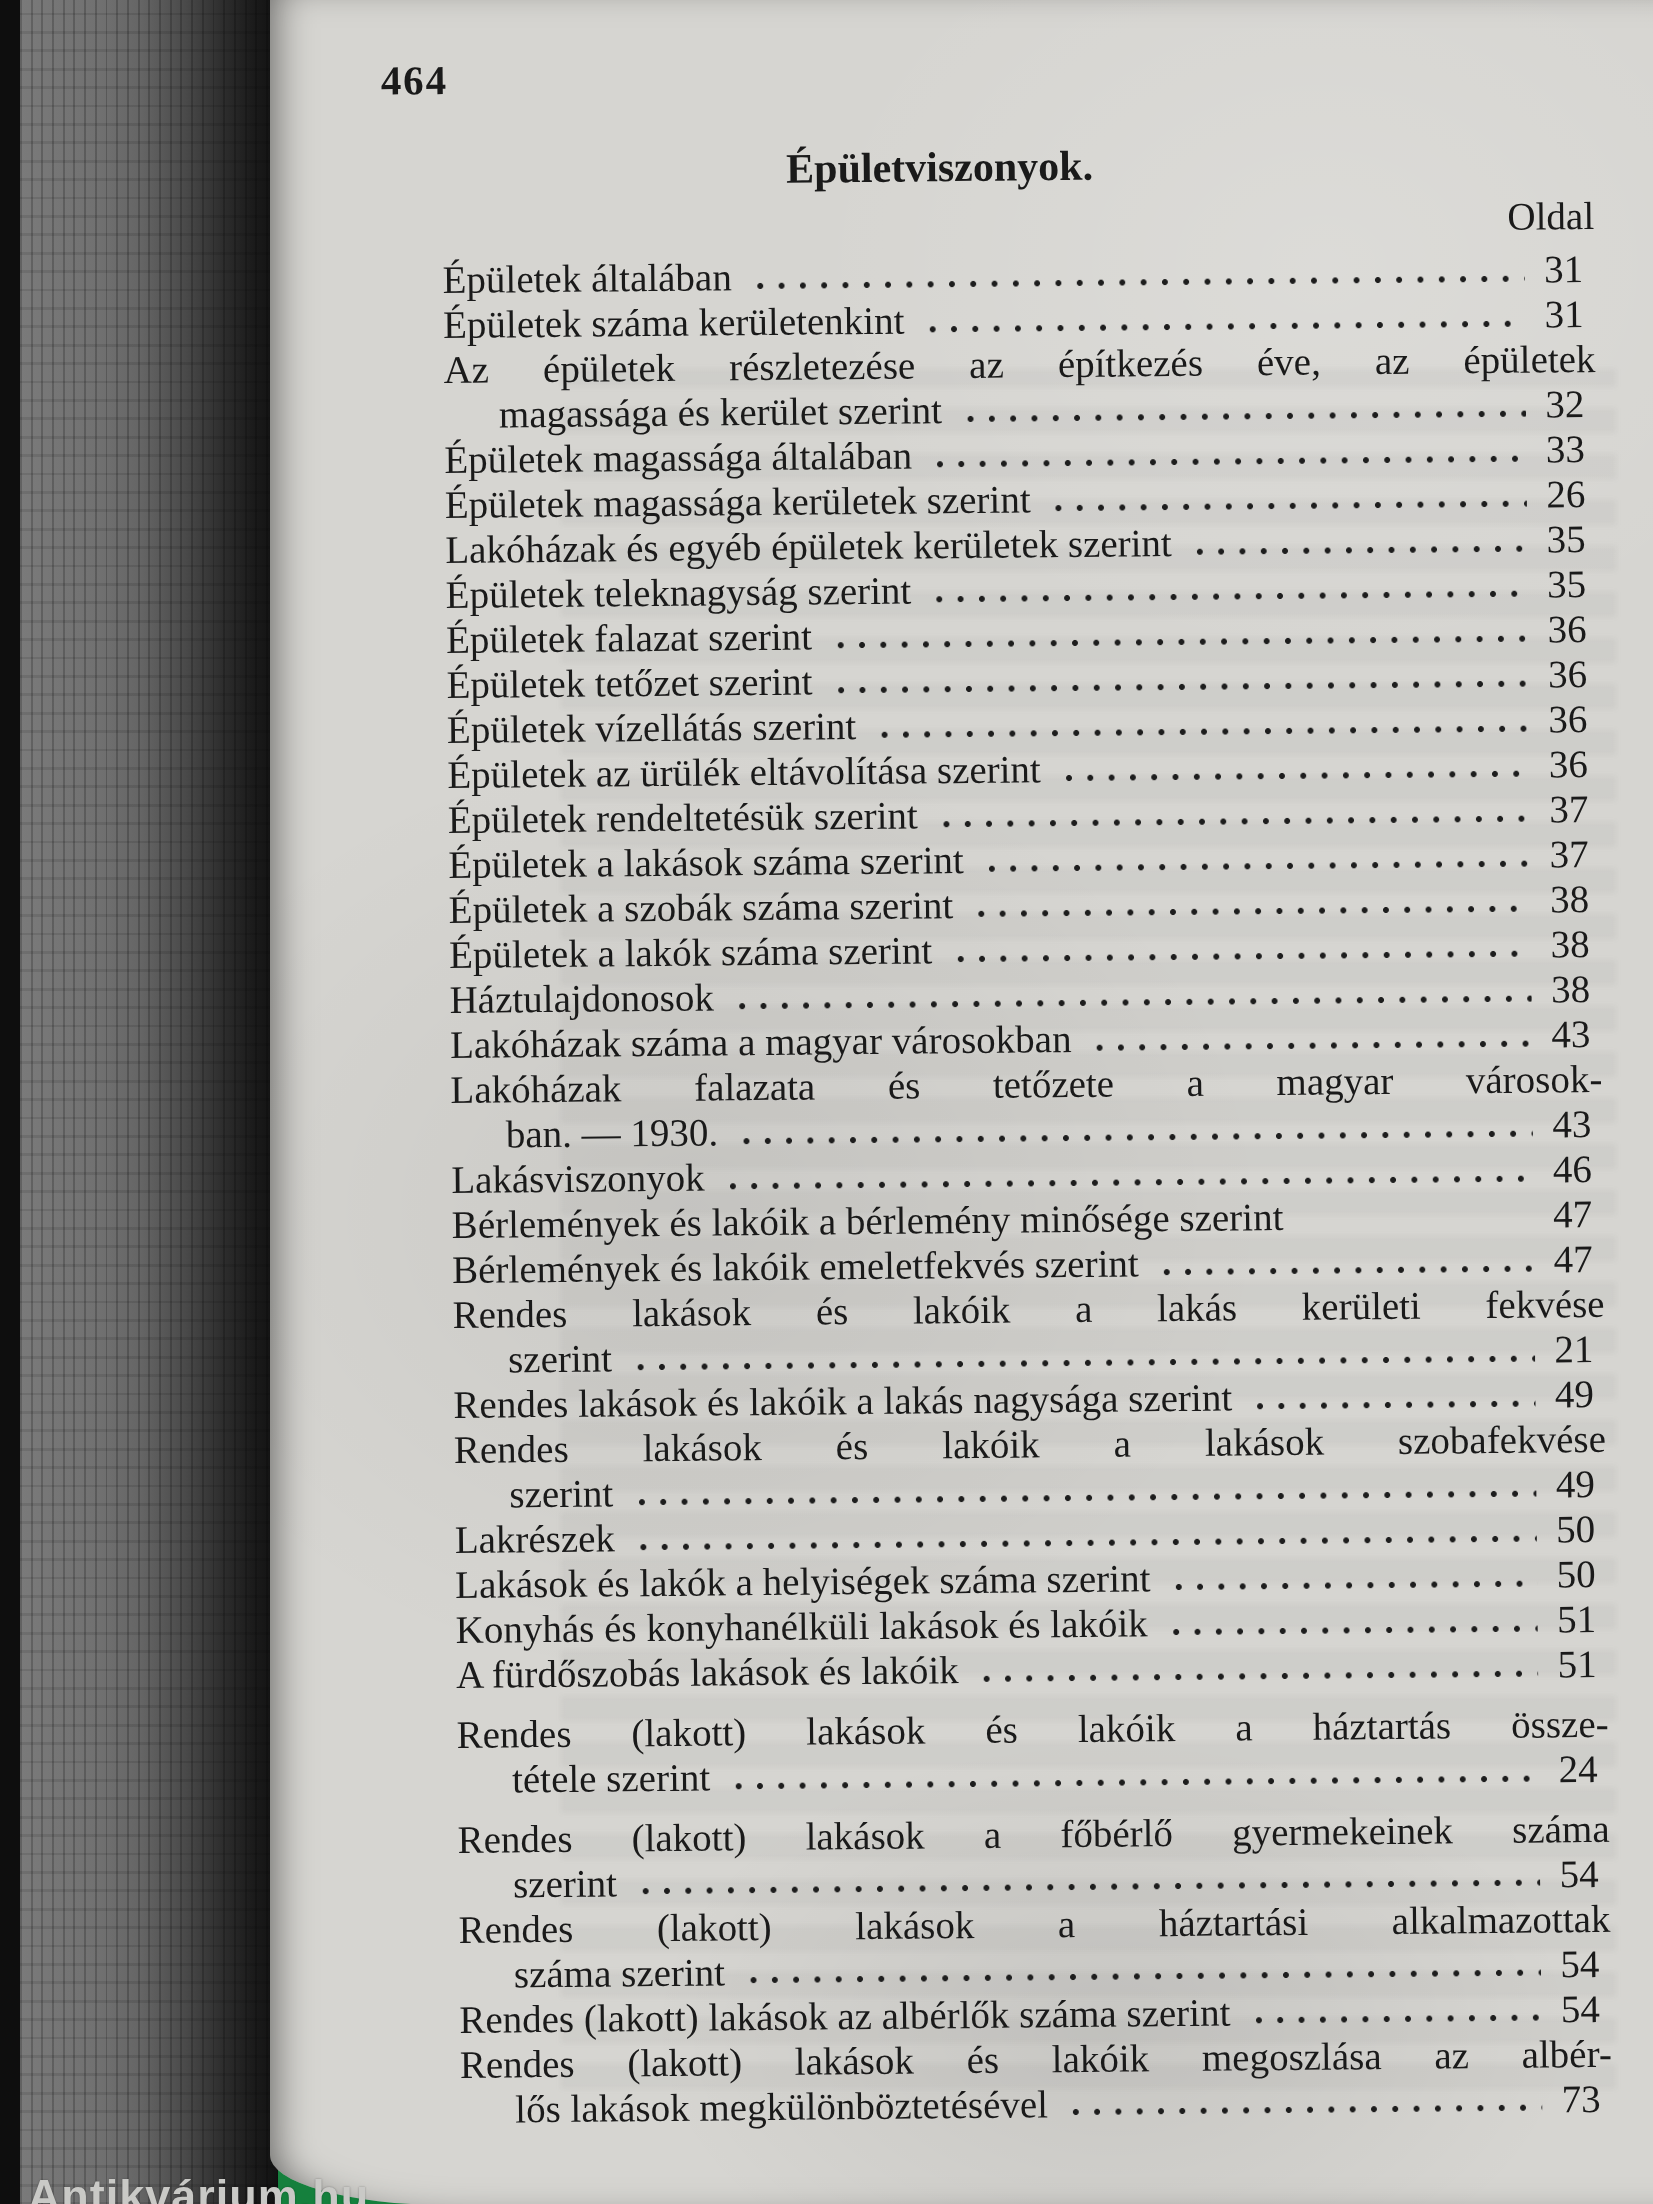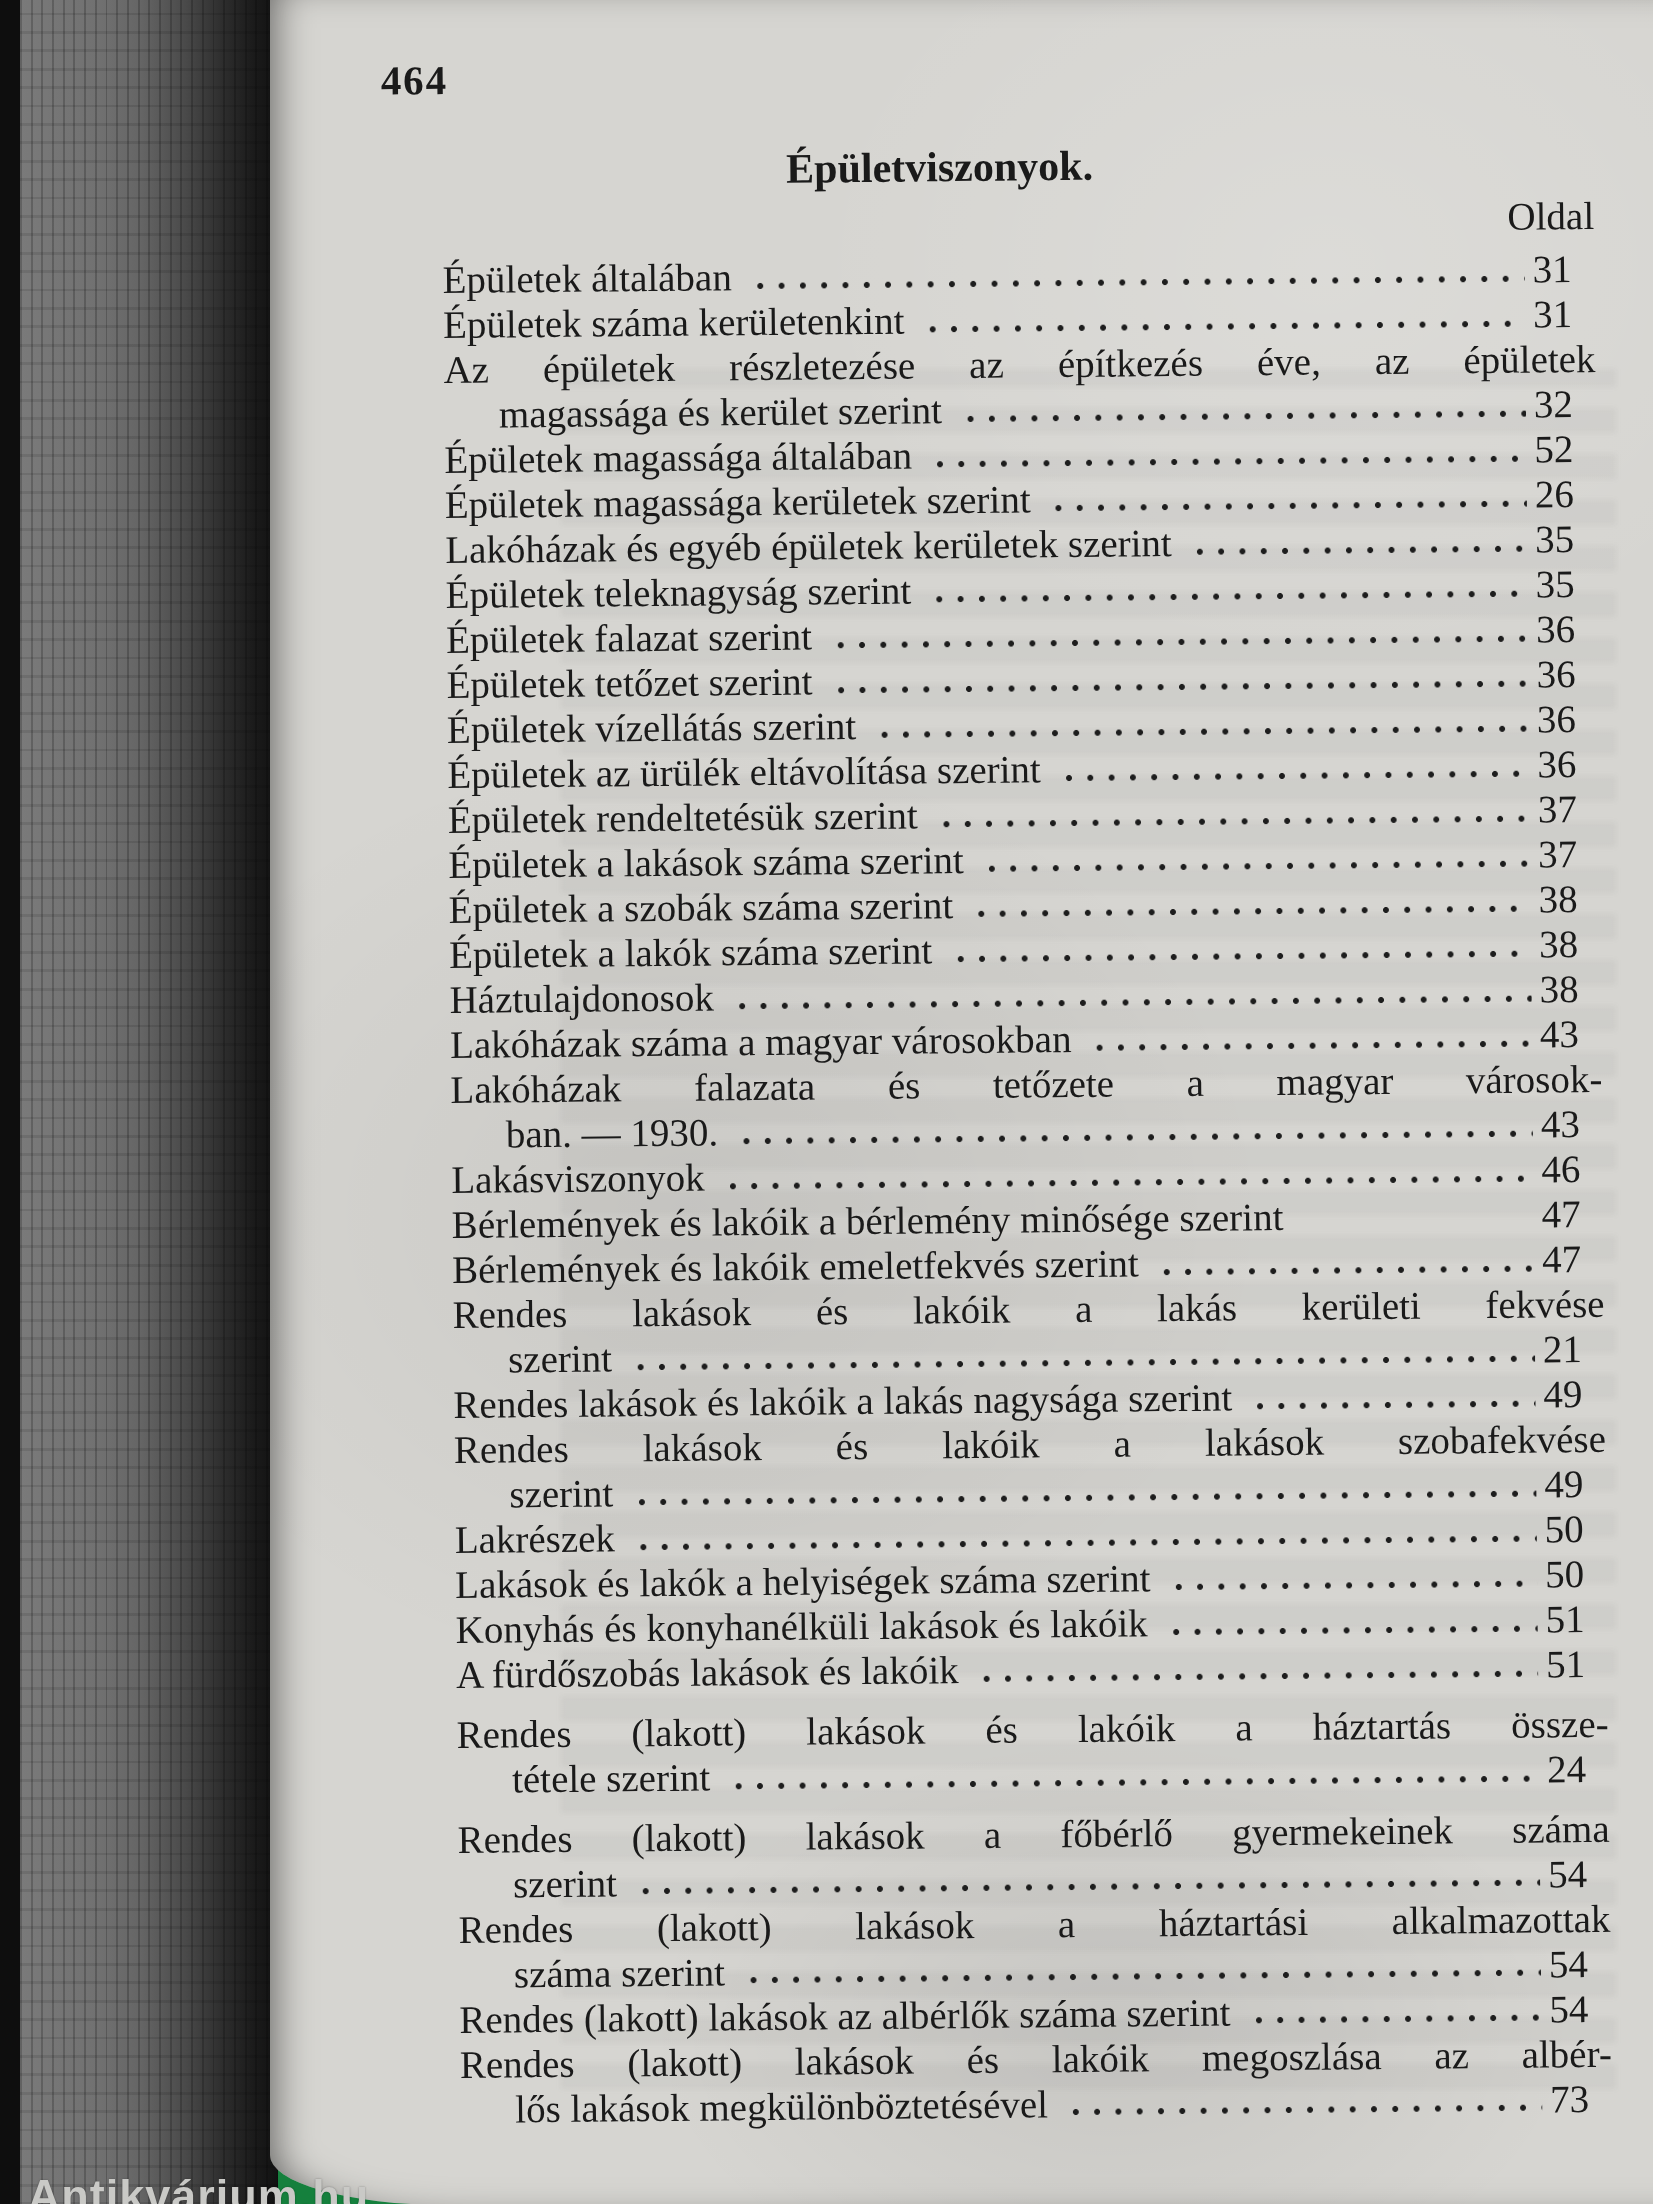--- a/index.html
+++ b/index.html
@@ -73,21 +73,21 @@
   .leader {
     flex: 1;
     align-self: stretch;
     margin: 0 7.8px 0 13.6px;
     background-image: radial-gradient(circle, #1d1d1d 2.5px, rgba(0,0,0,0) 3.3px);
     background-size: 21.3px 9.7px;
     background-repeat: repeat-x;
     background-position: 3.9px calc(100% - 8.7px);
   }
   .spacer { flex: 1; }
-  .pagenum { flex: none; min-width: 62px; text-align: left; }
+  .pagenum { flex: none; min-width: 62px; text-align: center; }
   .entry.gap { margin-top: 14.6px; }
   
   .ghost {
     position: absolute; left: 291px; top: 369px; right: 58px; bottom: 116px;
     background: repeating-linear-gradient(0deg,
       rgba(110,110,110,0.07) 0 25px, rgba(0,0,0,0) 25px 46px);
     filter: blur(2.9px);
     pointer-events: none;
   }
   .watermark {
@@ -134,21 +134,21 @@
             <div class="line cont">
               <span class="text">magassága és kerület szerint</span>
               <span class="leader"></span>
               <span class="pagenum">32</span>
             </div>
           </div>
           <div class="entry">
             <div class="line">
               <span class="text">Épületek magassága általában</span>
               <span class="leader"></span>
-              <span class="pagenum">52</span>
+              <span class="pagenum">33</span>
             </div>
           </div>
           <div class="entry">
             <div class="line">
               <span class="text">Épületek magassága kerületek szerint</span>
               <span class="leader"></span>
               <span class="pagenum">26</span>
             </div>
           </div>
           <div class="entry">

